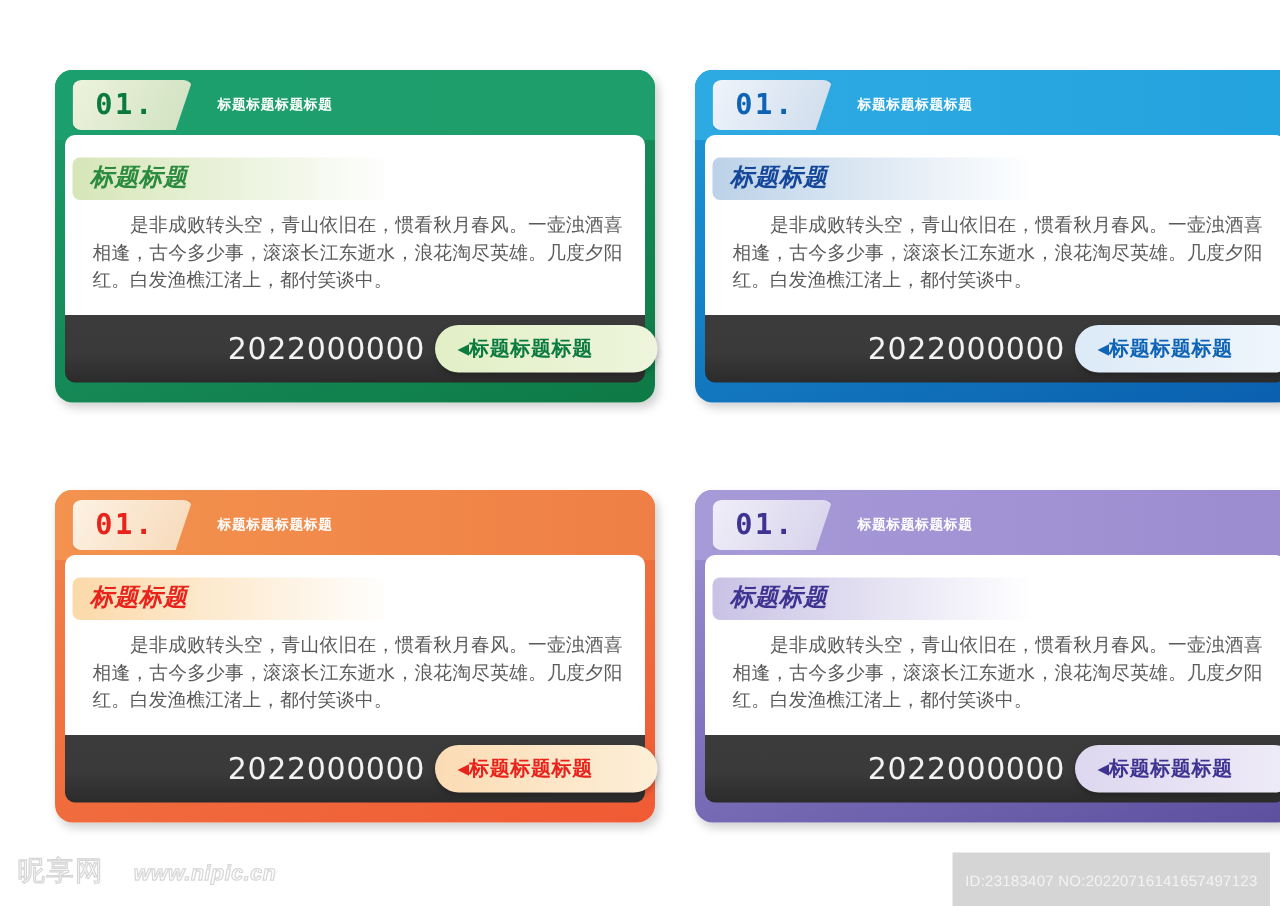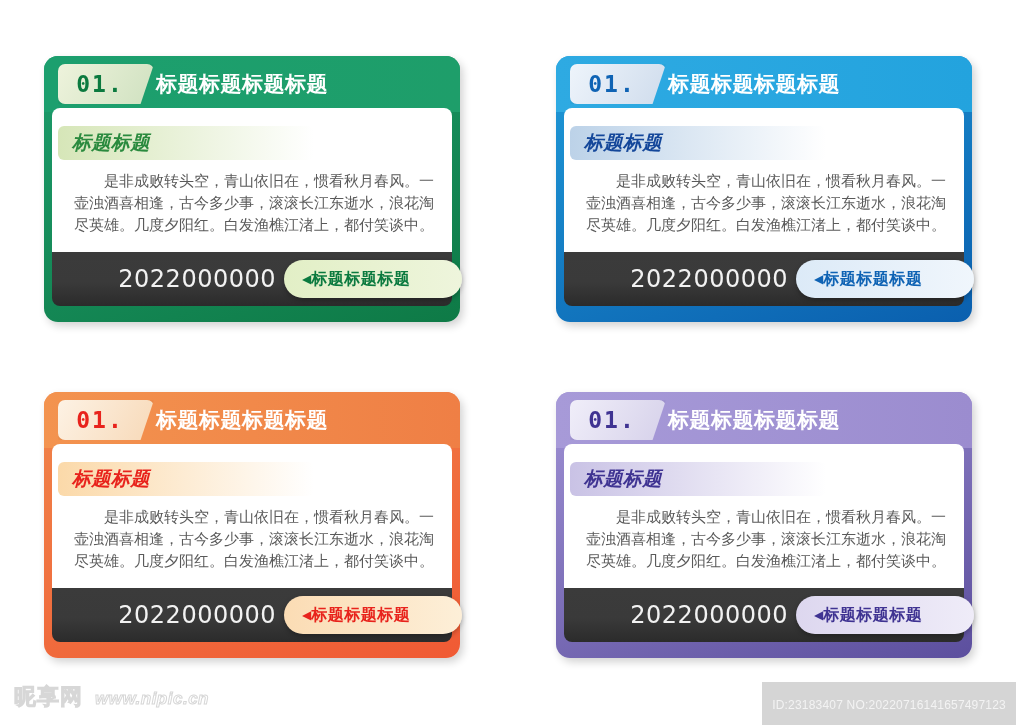--- a/index.html
+++ b/index.html
@@ -29,45 +29,45 @@
 
   .card-slot {
     position: relative;
   }
 
   
   .card {
     position: absolute;
     left: 44px;
     top: 56px;
-    width: 416px;
+    width: 480px;
     height: 266px;
     border-radius: 14px;
     box-sizing: border-box;
   }
 
   
   .card-header {
     position: absolute;
     left: 0;
     top: 0;
     right: 0;
     height: 56px;
     border-radius: 14px 14px 0 0;
     overflow: hidden;
   }
 
   .card-title {
     position: absolute;
-    left: 112px;
+    left: 130px;
     top: 0;
     height: 56px;
     line-height: 56px;
     color: #ffffff;
-    font-size: 21px;
+    font-size: 11px;
     font-weight: 700;
     letter-spacing: 0.5px;
     white-space: nowrap;
     font-family: Liberation Serif, serif;
   }
 
   
   .num-badge {
     position: absolute;
     left: 14px;
@@ -202,25 +202,25 @@
     left: 14px;
     top: 10px;
     display: flex;
     align-items: baseline;
     color: #ffffff;
     -webkit-text-stroke: 1px #d7d7d7;
     user-select: none;
   }
   #nipic-logo-cn {
     font-size: 22px;
-    font-weight: 700;
+    font-weight: 400;
     letter-spacing: 1px;
   }
   #nipic-logo-url {
-    margin-left: 12px;
+    margin-left: 24px;
     font-size: 17px;
     font-weight: 700;
     font-style: italic;
     letter-spacing: 0.5px;
   }
   #id-badge {
     position: absolute;
     right: 8px;
     top: 10px;
     background: #d5d5d5;

